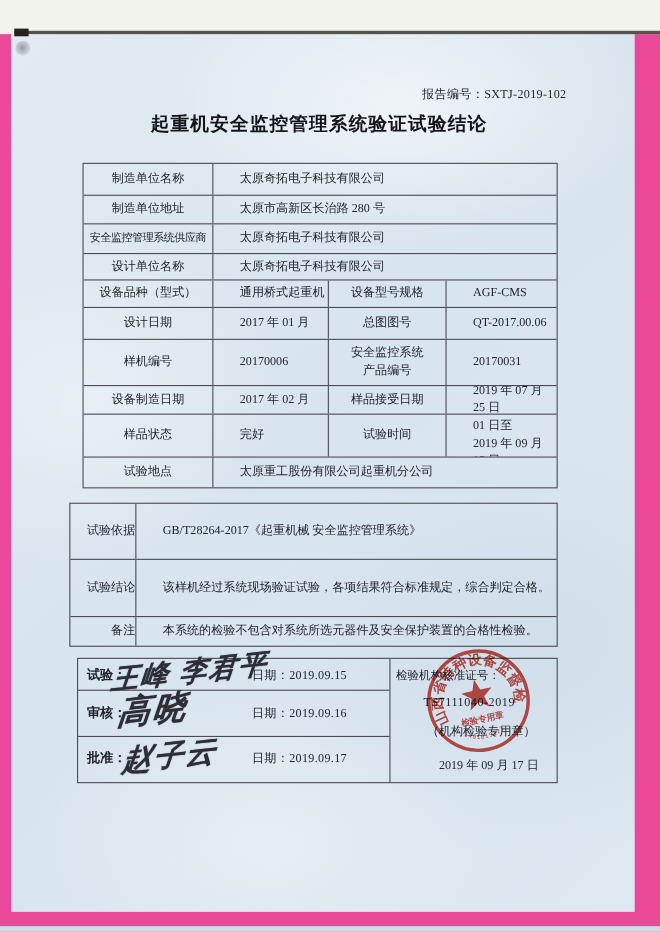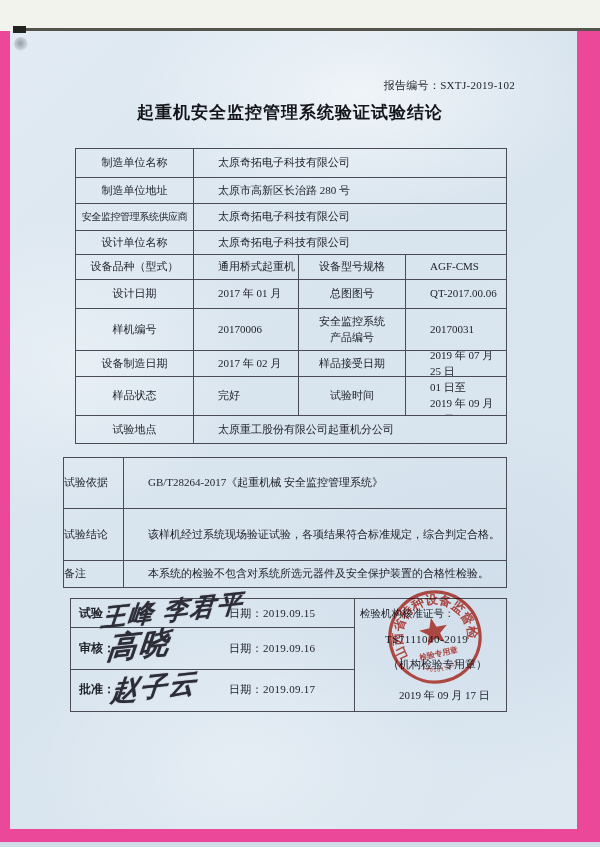--- a/index.html
+++ b/index.html
@@ -52,21 +52,21 @@
   .c-flex { flex:1; }
   .c-v2   { width:105px; flex:none; }
   .c-lab2 { width:107px; flex:none; }
   .sm { font-size:10px; letter-spacing:-.4px; }
 
   
   .main-tbl { left:75px; top:148px; width:432px; }
 
   
   .basis-tbl { left:63px; top:457px; width:444px; }
-  .basis-tbl .c-labs { width:59px; flex:none; justify-content:flex-start; text-align:center; }
+  .basis-tbl .c-labs { width:59px; flex:none; justify-content:flex-end; text-align:center; }
 
   
   .sig-tbl { left:70px; top:598px; width:437px; height:114px; display:flex; }
   .sig-left { width:283px; flex:none; }
   .sig-row { position:relative; display:flex; align-items:center; }
   .sig-row + .sig-row { border-top:1px solid #4a4b54; }
   .sig-role { padding-left:8px; font-size:12px; flex:none;font-weight:bold; }
   .sig-script {
     position:absolute; left:30px; top:50%; transform:translateY(-58%) rotate(-6deg) skewX(-12deg);
     font-size:25px; font-style:italic; font-weight:bold; color:#2d2d38;

